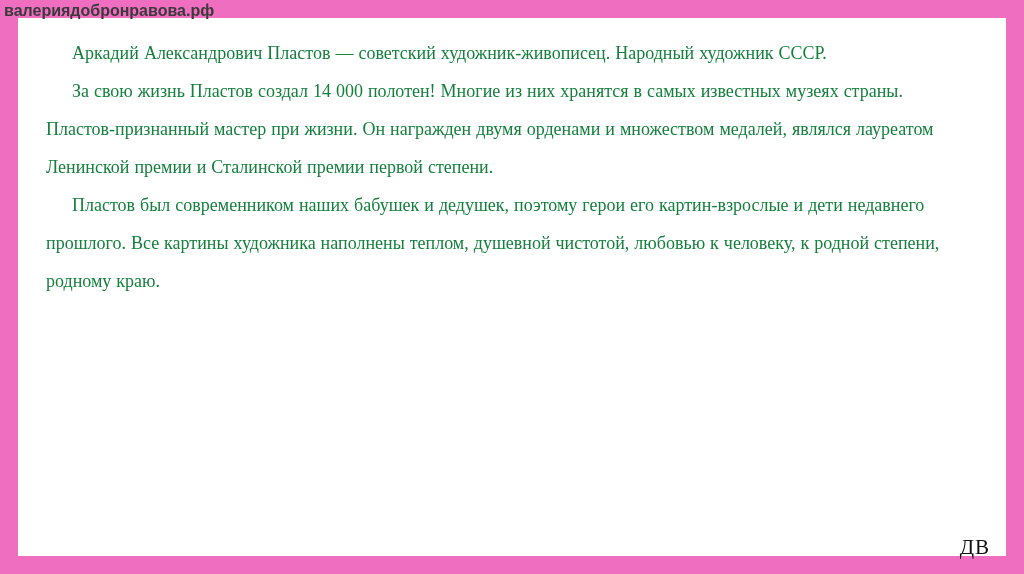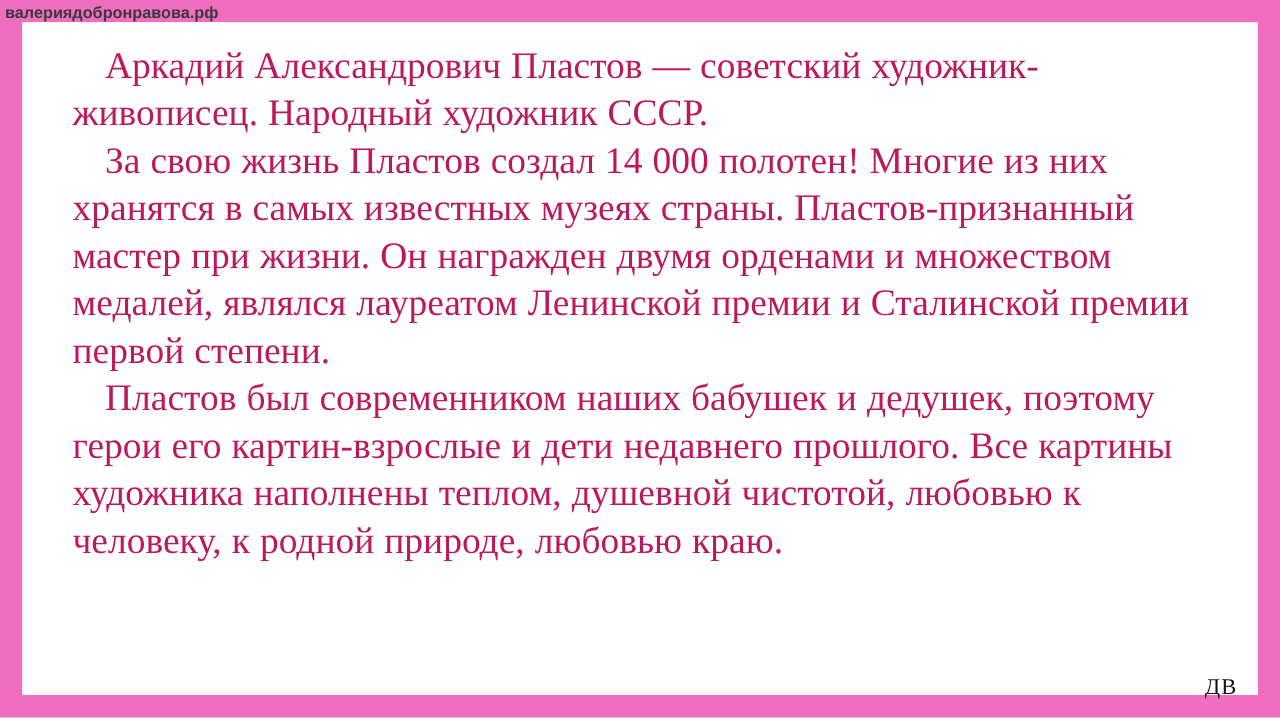--- a/index.html
+++ b/index.html
@@ -40,72 +40,72 @@
     height: 538px;
     box-sizing: border-box;
     border: 3px solid #ffffff;
     background: #ffffff;
   }
   .watermark {
     position: absolute;
     left: 4px;
     top: 2px;
     font-family: "Liberation Sans", sans-serif;
-    font-size: 13px;
+    font-size: 16px;
     font-weight: bold;
     color: #3a3a3a;
     letter-spacing: 0px;
     z-index: 5;
     white-space: nowrap;
   }
   .content {
     position: absolute;
     left: 24px;
     top: 34px;
     width: 976px;
     height: 500px;
     box-sizing: border-box;
     padding: 0 26px 0 22px;
     z-index: 3;
   }
   .para {
     font-family: "Liberation Serif", serif;
-    font-size: 30px;
+    font-size: 18px;
     line-height: 38px;
-    color: #be185d;
+    color: #15803d;
     text-indent: 26px;
-    margin: 0 0 0 12px;
+    margin: 0 0 0 0;
     text-align: left;
     word-spacing: 0.5px;
   }
   .para + .para {
     margin-top: 0px;
   }
   .signature {
     position: absolute;
     right: 34px;
     bottom: 14px;
     font-family: "Liberation Serif", serif;
-    font-size: 18px;
+    font-size: 21px;
     color: #111111;
     letter-spacing: 1px;
     z-index: 4;
   }
 </style>
 </head>
 <body>
 
 <div class="slide">
 
   <div class="frame-outer"></div>
   <div class="frame-inner"></div>
 
   <div class="watermark">валериядобронравова.рф</div>
 
   <div class="content">
     <p class="para">Аркадий Александрович Пластов — советский художник-живописец. Народный художник СССР.</p>
     <p class="para">За свою жизнь Пластов создал 14 000 полотен! Многие из них хранятся в самых известных музеях страны. Пластов-признанный мастер при жизни. Он награжден двумя орденами и множеством медалей, являлся лауреатом Ленинской премии и Сталинской премии первой степени.</p>
-    <p class="para">Пластов был современником наших бабушек и дедушек, поэтому герои его картин-взрослые и дети недавнего прошлого. Все картины художника наполнены теплом, душевной чистотой, любовью к человеку, к родной природе, любовью краю.</p>
+    <p class="para">Пластов был современником наших бабушек и дедушек, поэтому герои его картин-взрослые и дети недавнего прошлого. Все картины художника наполнены теплом, душевной чистотой, любовью к человеку, к родной степени, родному краю.</p>
   </div>
 
   <div class="signature">ДВ</div>
 
 </div>
 
 </body></html>

